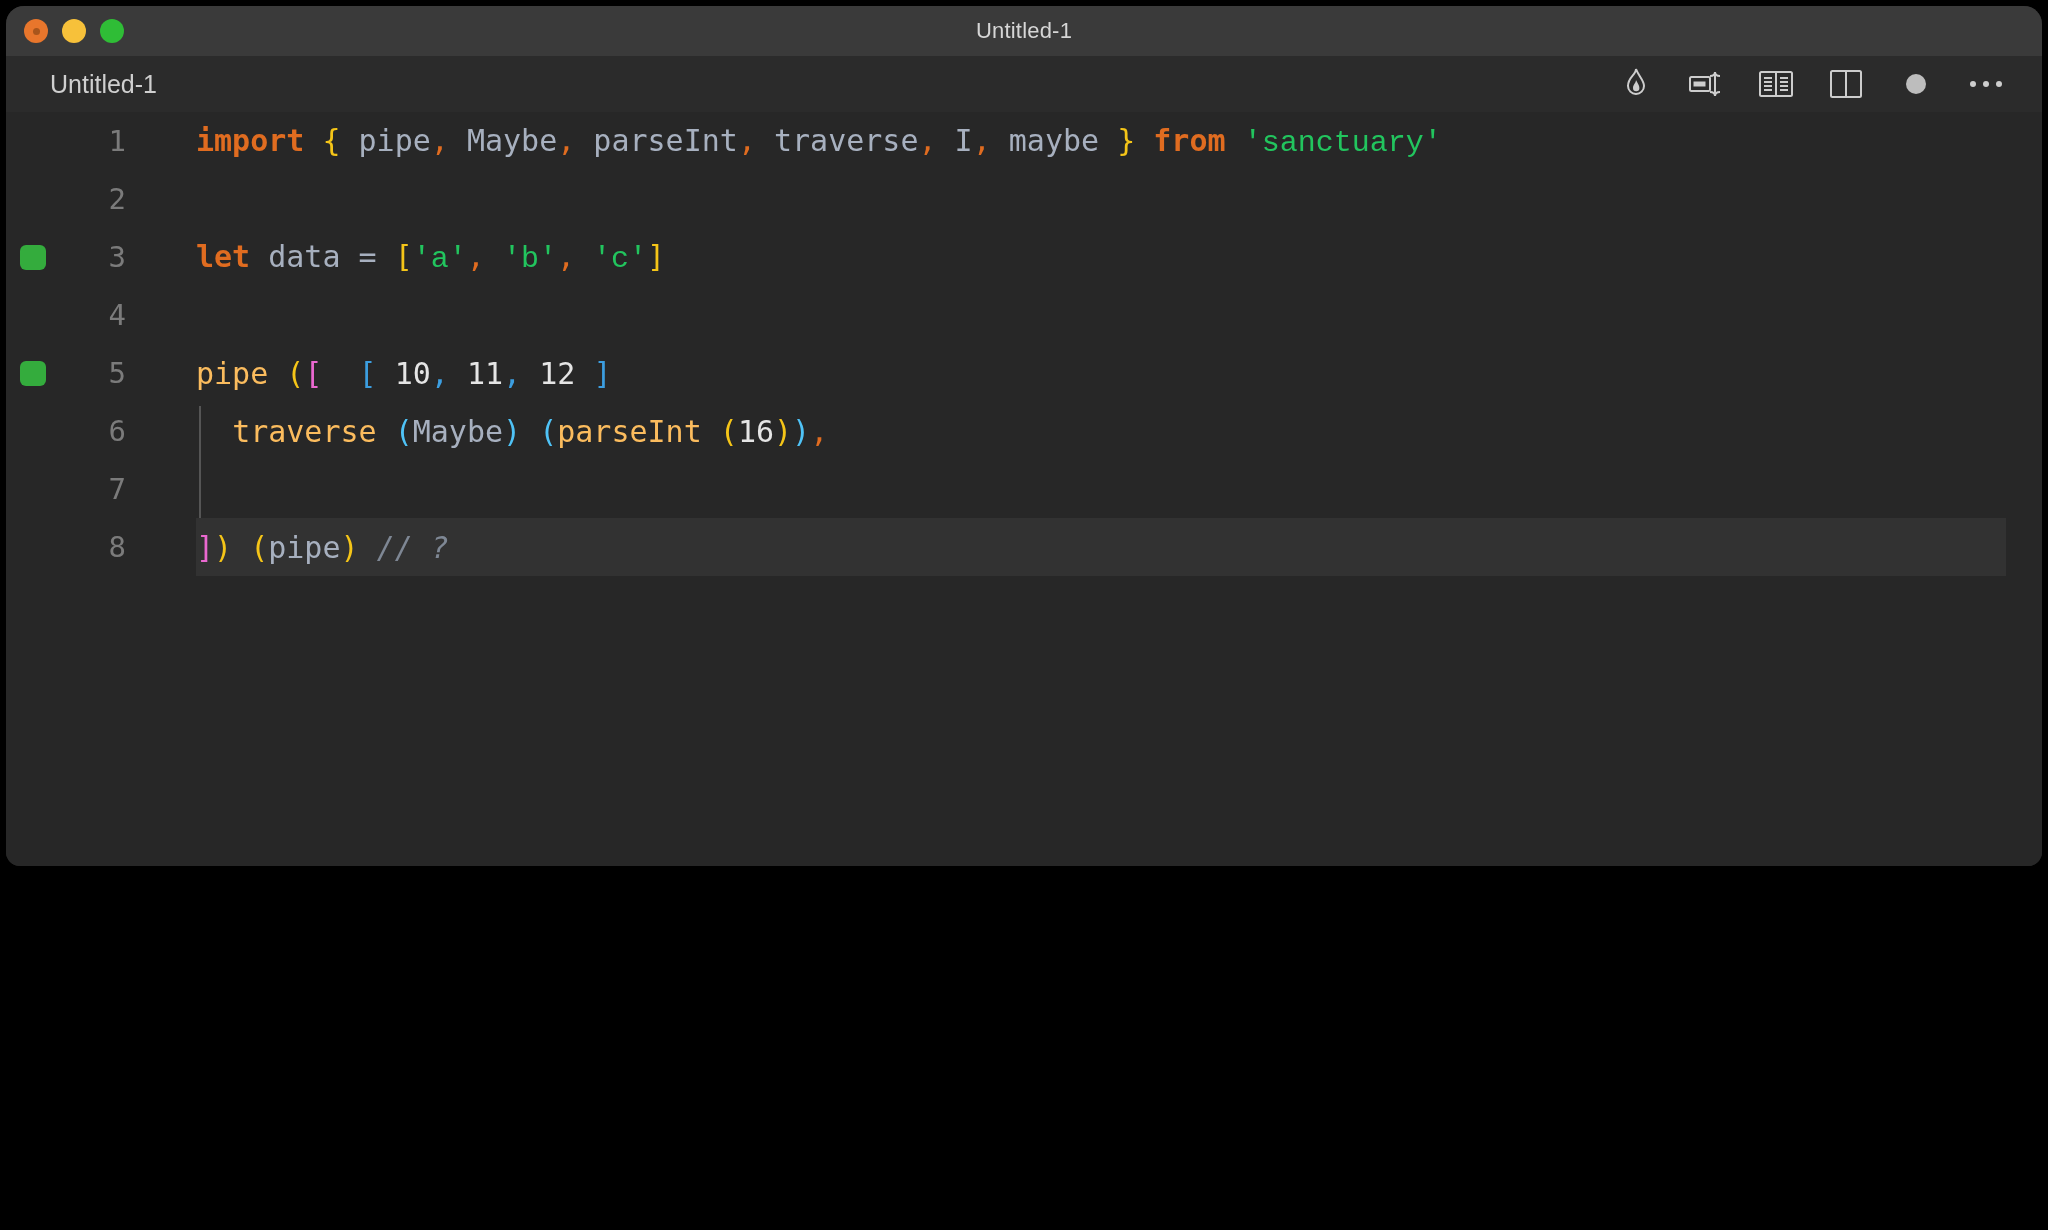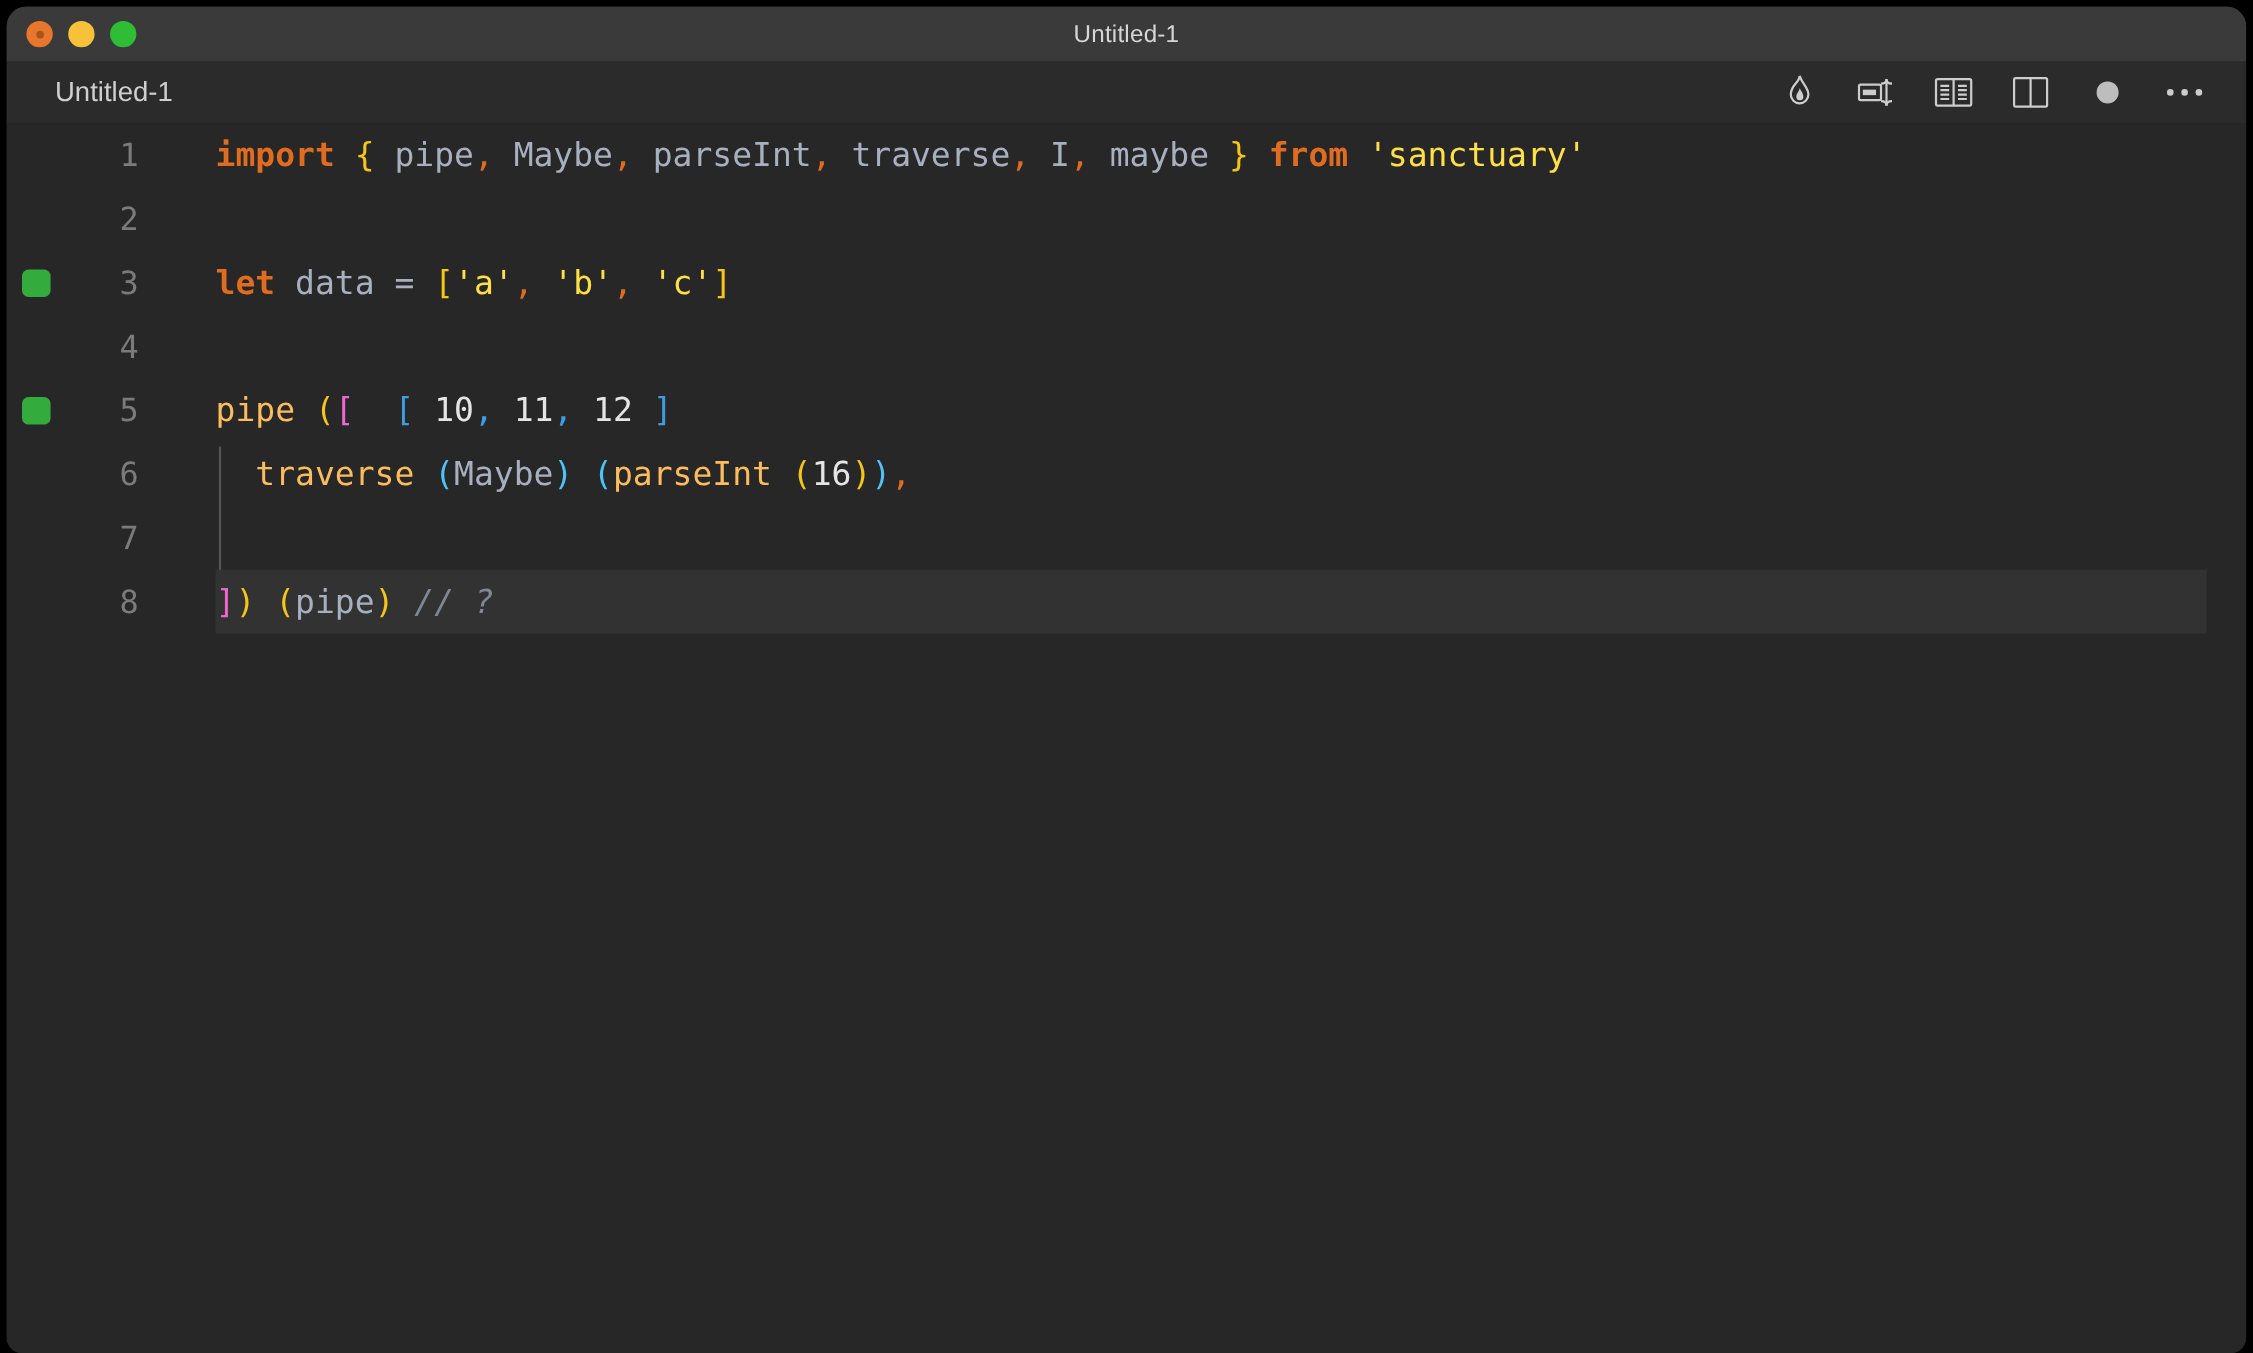--- a/index.html
+++ b/index.html
@@ -22,21 +22,21 @@
     height: 1230px;
     background: #000;
   }
 
   
   .window {
     position: absolute;
     left: 6px;
     top: 6px;
     width: 2036px;
-    height: 1224px;
+    height: 860px;
     background: #272727;
     border-radius: 18px 18px 14px 14px;
     overflow: hidden;
     box-sizing: border-box;
   }
 
   
   .titlebar {
     position: relative;
     height: 50px;
@@ -184,21 +184,21 @@
     position: absolute;
     left: 193px;
     width: 2px;
     background: #555555;
   }
 
   
   .t-kw       { color: #e06c20; font-weight: bold; }
   .t-id       { color: #a7b0bf; }
   .t-fn       { color: #fbbc5e; }
-  .t-str      { color: #fde047; }
+  .t-str      { color: #22c55e; font-family: Liberation Mono, monospace; }
   .t-num      { color: #e5e5e5; }
   .t-punc     { color: #e06c20; }
   .t-b-yellow { color: #f5c518; }
   .t-b-pink   { color: #ea68d0; }
   .t-b-blue   { color: #3c9ee0; }
   .t-b-cyan   { color: #4fc3f7; }
   .t-comment  { color: #7e8794; font-style: italic; }
   .t-plain    { color: #a7b0bf; }
 </style>
 </head>

